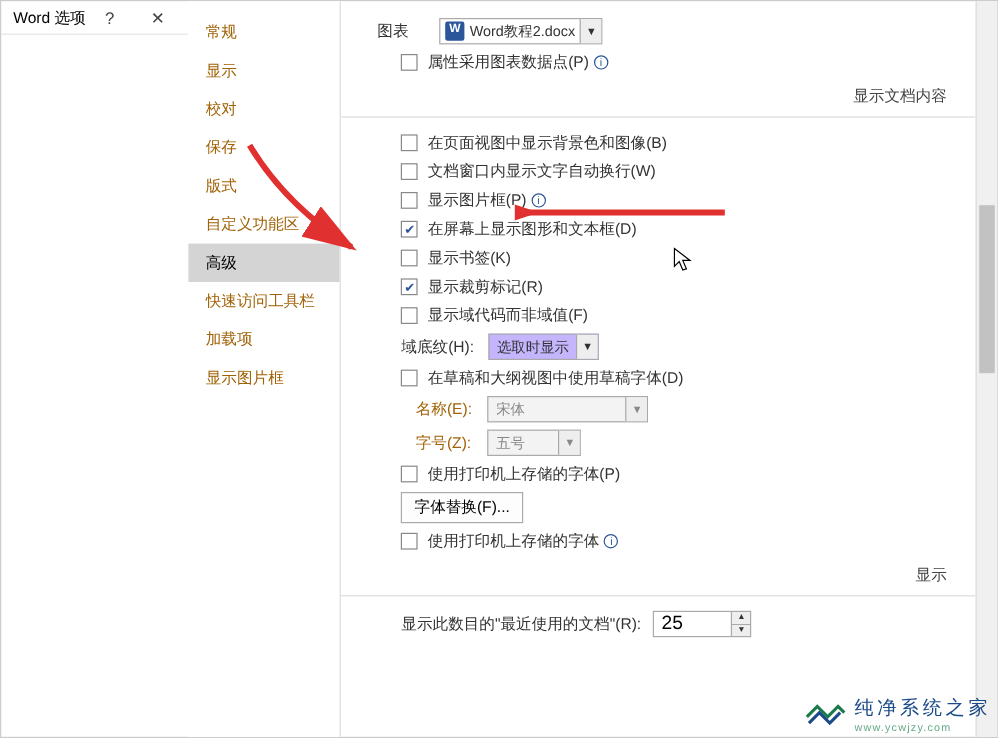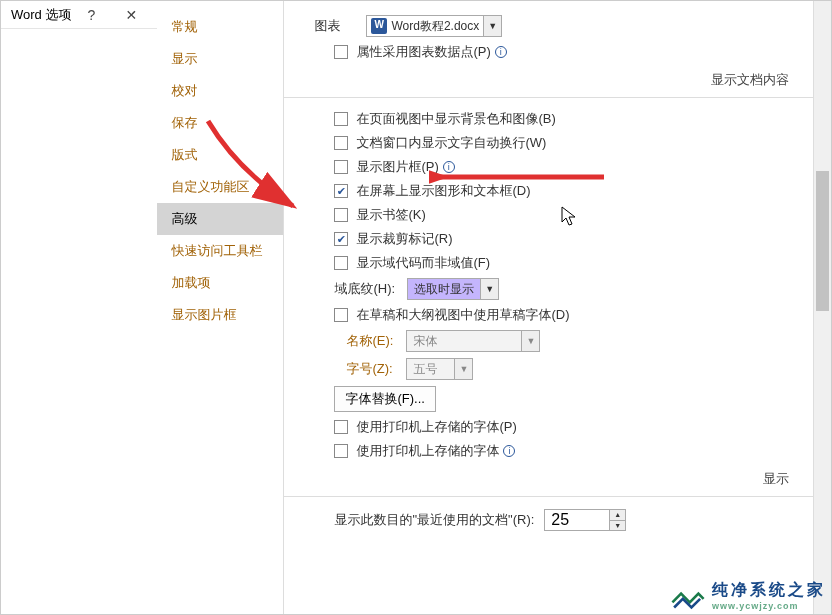--- a/index.html
+++ b/index.html
@@ -36,21 +36,21 @@
   .doc-combo .wicon::after { content:"W"; color:#fff; font-size:10px; font-weight:bold; position:absolute; left:3px; top:1px; }
   .doc-combo .txt { font-size:12px; padding-right:4px; }
   .doc-combo .arr { width:18px; height:100%; border-left:1px solid #aaa; background:#eee; display:flex; align-items:center; justify-content:center; font-size:9px; }
   .spinner { display:flex; border:1px solid #aaa; height:22px; }
   .spinner input { border:none; width:64px; padding:0 6px; font-size:16px; }
   .spinner .spins { width:16px; border-left:1px solid #aaa; display:flex; flex-direction:column; }
   .spinner .sp { flex:1; background:#eee; font-size:7px; display:flex; align-items:center; justify-content:center; }
   .spinner .sp:first-child { border-bottom:1px solid #aaa; }
   
   .arrow1 { position:absolute; pointer-events:none; }
-  .watermark { position:absolute; right:6px; bottom:4px; display:flex; align-items:flex-end; gap:6px; font-size:15px; color:#1a4a88; font-weight:bold; }
+  .watermark { position:absolute; right:6px; bottom:4px; display:flex; align-items:flex-start; gap:6px; font-size:15px; color:#1a4a88; font-weight:normal; }
   .wm-logo { width:36px; height:26px; }
   .wm-text .cn { font-size:16px; letter-spacing:3px; }
   .wm-text .en { font-size:9px; color:#6a8; letter-spacing:1px; }
   .cursor { position:absolute; left:277px; top:205px; pointer-events:none; }
 </style>
 </head>
 <body>
 
 <div class="window">
   <div class="titlebar">
@@ -139,33 +139,33 @@
         </div>
         <div class="row indent">
           <span class="field-label">名称(E):</span>
           <div class="combo disabled" style="width:134px">
             <span class="txt">宋体</span>
             <span class="arr" style="margin-left:auto">▼</span>
           </div>
         </div>
         <div class="row indent">
           <span class="field-label">字号(Z):</span>
-          <div class="combo disabled" style="width:67px">
+          <div class="combo disabled" style="width:78px">
             <span class="txt">五号</span>
             <span class="arr" style="margin-left:auto">▼</span>
           </div>
         </div>
 
         <div class="row indent2">
+          <span class="chk"></span>
+          <span class="label">使用打印机上存储的字体(P)</span>
+        </div>
+
+        <div class="row indent2">
           <button class="btn">字体替换(F)...</button>
-        </div>
-
-        <div class="row indent2">
-          <span class="chk"></span>
-          <span class="label">使用打印机上存储的字体(P)</span>
         </div>
 
         <div class="row indent2">
           <span class="chk"></span>
           <span class="label">使用打印机上存储的字体</span>
           <span class="info">i</span>
         </div>
 
         <div class="section-head">显示</div>
         <div class="divider"></div>

